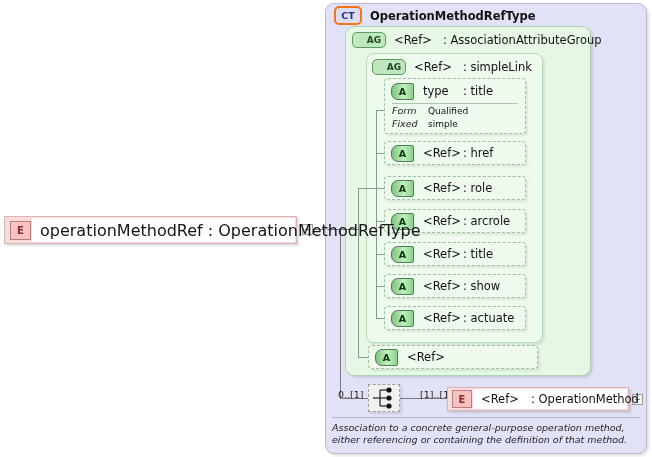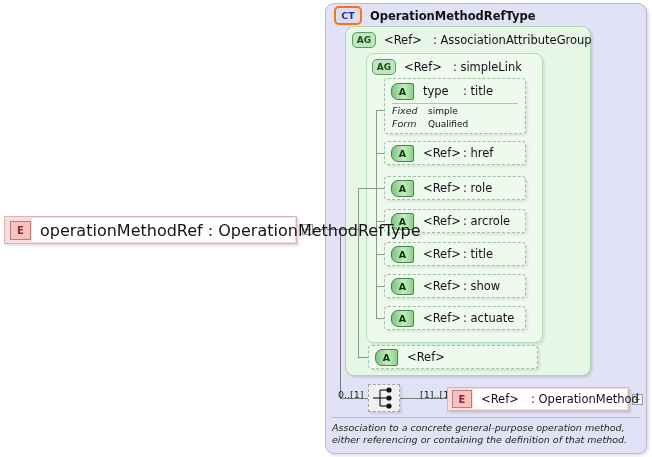--- a/index.html
+++ b/index.html
@@ -119,21 +119,21 @@
   .ag-header { display: flex; align-items: center; }
   #ag-outer-header { left: 352px; top: 32px; }
   #ag-inner-header { left: 372px; top: 59px; }
   .badge-ag {
     width: 22px; height: 14px;
     background: #bfe6bf;
     border: 1px solid #5f9a5f;
     border-radius: 5px;
     color: #1d4d1d;
     font-size: 9px; font-weight: bold;
-    display: flex; align-items: center; justify-content: center;
+    display: flex; align-items: center; justify-content: center; padding-left: 10px;
   }
   .ag-ref {
     margin-left: 8px;
     font-size: 11.5px;
     color: #111;
     white-space: nowrap;
   }
   .ag-type {
     margin-left: 11px;
     font-size: 11.5px;
@@ -321,26 +321,26 @@
 <div class="line-h-dark" style="left:400px; top:398px; width:47px;"></div>
 
 <div class="abs attr-box" id="attr-type-box">
   <div id="attr-type-row">
     <span class="badge-a">A</span>
     <span class="attr-ref">type</span>
     <span class="attr-type">: title</span>
   </div>
   <div id="attr-type-sep"></div>
   <div class="prop-row">
+    <span class="prop-key">Form</span>
+    <span class="prop-val">Qualified</span>
+  </div>
+  <div class="prop-row">
     <span class="prop-key">Fixed</span>
     <span class="prop-val">simple</span>
-  </div>
-  <div class="prop-row">
-    <span class="prop-key">Form</span>
-    <span class="prop-val">Qualified</span>
   </div>
 </div>
 
 <div class="abs attr-box attr-ref-box" id="attr-href">
   <span class="badge-a">A</span>
   <span class="attr-ref">&lt;Ref&gt;</span>
   <span class="attr-type">: href</span>
 </div>
 <div class="abs attr-box attr-ref-box" id="attr-role">
   <span class="badge-a">A</span>

